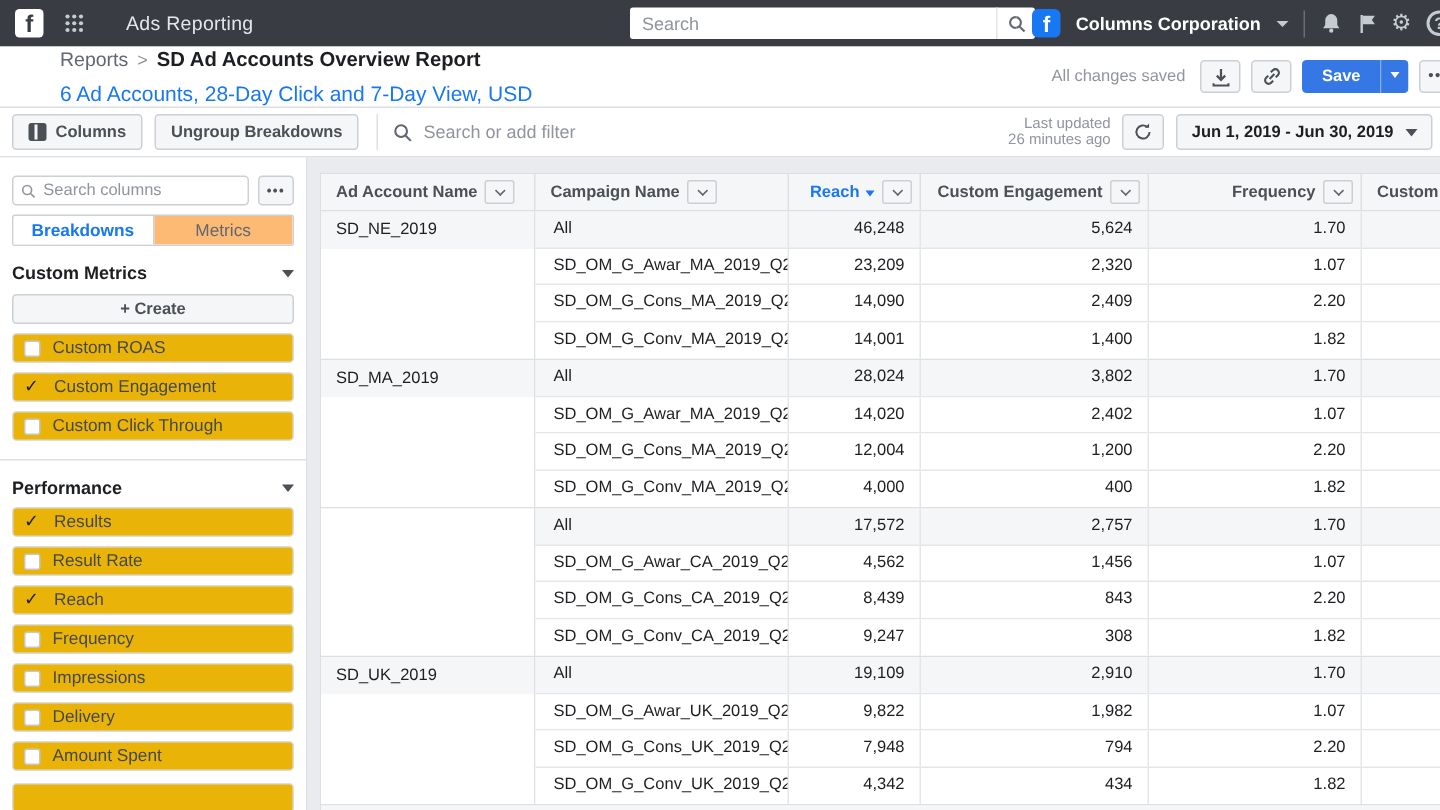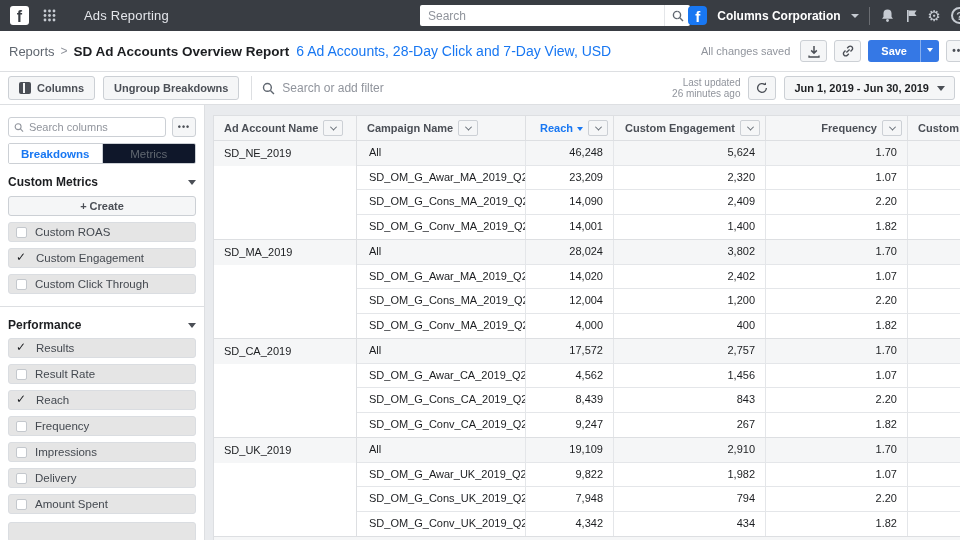--- a/index.html
+++ b/index.html
@@ -21,21 +21,21 @@
   .fb-badge { width:19px; height:19px; background:#1877f2; border-radius:4px; color:#fff; font-weight:bold; font-size:15px; text-align:center; line-height:21px; cursor:pointer; }
   .account-name { color:#fff; font-size:12px; font-weight:bold; cursor:pointer; }
   .tri-down { width:0; height:0; border:4px solid transparent; border-top:4px solid currentColor; display:inline-block; }
   .topbar-right .tri-down { color:#c6cbd2; margin-top:4px; }
   .tb-icon { display:flex; align-items:center; justify-content:center; cursor:pointer; }
   .gear-glyph { color:#c6cbd2; font-size:15px; line-height:15px; }
   .help-circle { width:17px; height:17px; border:2px solid #c6cbd2; border-radius:50%; color:#c6cbd2; font-size:11px; font-weight:bold; text-align:center; line-height:14px; }
 
   
   .page-header { position:absolute; top:31px; left:0; width:960px; height:40px; background:#fff; display:flex; justify-content:space-between; align-items:center; padding:0 0 0 9px; }
-  .ph-left { display:flex; flex-direction:row; gap:7px; }
+  .ph-left { display:flex; flex-direction:column; gap:7px;margin-left:31px; }
   .crumb-row { display:flex; align-items:center; gap:6px; font-size:13px; }
   .crumb-root { color:#606770; cursor:pointer; }
   .crumb-sep { color:#90949c; font-size:12px; }
   .page-title { color:#1c1e21; font-weight:bold; font-size:13.5px; }
   .page-subtitle { color:#1877f2; font-size:14px; cursor:pointer; }
   .ph-right { display:flex; align-items:center; gap:7px; margin-right:-12px; }
   .save-status { color:#90949c; font-size:11px; margin-right:3px; }
   .icon-btn { width:27px; height:22px; background:#f5f6f7; border:1px solid #ccd0d5; border-radius:3px; display:flex; align-items:center; justify-content:center; cursor:pointer; }
   .save-split { display:flex; height:22px; cursor:pointer; }
   .save-main { background:#3578e5; color:#fff; font-size:11px; font-weight:bold; border:none; border-radius:3px 0 0 3px; padding:0 13px; cursor:pointer; }
@@ -58,29 +58,29 @@
   .date-btn .tri-down { color:#4b4f56; border-width:4px; border-top-width:5px; margin-top:4px; }
 
   
   .sidebar { position:absolute; top:105px; left:0; width:205px; height:435px; background:#fff; border-right:1px solid #dddfe2; overflow:hidden; }
   .sb-search-row { margin:12px 8px 0; display:flex; gap:6px; }
   .sb-search { flex:1; height:20px; border:1px solid #ccd0d5; border-radius:3px; display:flex; align-items:center; padding:0 5px; gap:5px; background:#fff; }
   .sb-search input { border:none; outline:none; width:100%; font-size:11px; color:#1c1e21; font-family:inherit; }
   .sb-search input::placeholder { color:#90949c; }
   .sb-more { width:24px; height:20px; background:#f5f6f7; border:1px solid #ccd0d5; border-radius:3px; color:#4b4f56; font-size:9px; font-weight:bold; letter-spacing:1px; text-align:center; cursor:pointer; }
   .sb-tabs { margin:6px 8px 0; display:flex; height:21px; border:1px solid #ccd0d5; border-radius:2px; overflow:hidden; }
-  .sb-tab { flex:1; font-size:11.5px; display:flex; align-items:center; justify-content:center; cursor:pointer; color:#606770; background:#0f172a; }
+  .sb-tab { flex:1; font-size:11.5px; display:flex; align-items:center; justify-content:center; cursor:pointer; color:#606770; background:#fdba74; }
   .sb-tab.active { background:#fff; color:#1877f2; font-weight:bold; border-right:1px solid #ccd0d5; }
   .sb-section { padding:0 8px; }
   .sb-section.divided { border-top:1px solid #dddfe2; margin-top:12px; }
   .sb-sec-header { display:flex; align-items:center; justify-content:space-between; margin-top:11px; cursor:pointer; }
   .sb-sec-title { font-size:12px; font-weight:bold; color:#1c1e21; }
   .sb-sec-header .tri-down { color:#4b4f56; border-width:4px; border-top-width:5px; margin-top:4px; }
   .sb-create { width:100%; height:20px; margin-top:7px; background:#f5f6f7; border:1px solid #ccd0d5; border-radius:3px; font-size:11px; font-weight:bold; color:#4b4f56; cursor:pointer; font-family:inherit; }
-  .sb-item { height:20px; margin-top:6px; background:#e5e5e5; border:1px solid #dadde1; border-radius:3px; display:flex; align-items:center; padding:0 7px; gap:8px; cursor:pointer; }
+  .sb-item { height:20px; margin-top:6px; background:#eab308; border:1px solid #dadde1; border-radius:3px; display:flex; align-items:center; padding:0 7px; gap:8px; cursor:pointer; }
   .sb-cb { width:11px; height:11px; border:1px solid #c4c8cd; border-radius:2px; background:#fff; flex:none; }
   .sb-cb.on { border:none; background:transparent; width:12px; height:14px; font-size:12px; font-weight:bold; color:#1c1e21; line-height:13px; }
   .sb-item-label { font-size:11.5px; color:#444950; white-space:nowrap; }
   .sb-item.partial { margin-top:8px; }
 
   
   .content { position:absolute; top:105px; left:205px; width:755px; height:435px; background:#e9ebee; }
   .rtable { position:absolute; top:10px; left:8px; width:747px; border:1px solid #dddfe2; border-right:none; border-bottom:none; background:#fff; font-size:11px; }
   .thead { display:flex; height:25px; background:#f5f6f7; border-bottom:1px solid #dddfe2; }
   .th { display:flex; align-items:center; border-right:1px solid #dddfe2; padding:0 5px 0 10px; gap:5px; color:#4b4f56; font-weight:bold; overflow:hidden; white-space:nowrap; }
@@ -395,21 +395,20 @@
               <div class="td name" style="width: 169px; flex: 0 0 auto;">SD_OM_G_Conv_MA_2019_Q2</div>
               <div class="td num" style="width: 88px; flex: 0 0 auto;">4,000</div>
               <div class="td num" style="width: 152px; flex: 0 0 auto;">400</div>
               <div class="td num" style="width: 142px; flex: 0 0 auto;">1.82</div>
               <div class="td" style="width: 53px; flex: 0 0 auto;"></div>
             </div>
           </div>
         </div>
         <div class="tgroup">
           <div class="acct-col">
-            <div class="acct-name">SD_CA_2019</div>
             <div class="acct-fill"></div>
           </div>
           <div class="trows">
             <div class="trow first">
               <div class="td name" style="width: 169px; flex: 0 0 auto;">All</div>
               <div class="td num" style="width: 88px; flex: 0 0 auto;">17,572</div>
               <div class="td num" style="width: 152px; flex: 0 0 auto;">2,757</div>
               <div class="td num" style="width: 142px; flex: 0 0 auto;">1.70</div>
               <div class="td" style="width: 53px; flex: 0 0 auto;"></div>
             </div>
@@ -423,21 +422,21 @@
             <div class="trow">
               <div class="td name" style="width: 169px; flex: 0 0 auto;">SD_OM_G_Cons_CA_2019_Q2</div>
               <div class="td num" style="width: 88px; flex: 0 0 auto;">8,439</div>
               <div class="td num" style="width: 152px; flex: 0 0 auto;">843</div>
               <div class="td num" style="width: 142px; flex: 0 0 auto;">2.20</div>
               <div class="td" style="width: 53px; flex: 0 0 auto;"></div>
             </div>
             <div class="trow">
               <div class="td name" style="width: 169px; flex: 0 0 auto;">SD_OM_G_Conv_CA_2019_Q2</div>
               <div class="td num" style="width: 88px; flex: 0 0 auto;">9,247</div>
-              <div class="td num" style="width: 152px; flex: 0 0 auto;">267</div>
+              <div class="td num" style="width: 152px; flex: 0 0 auto;">308</div>
               <div class="td num" style="width: 142px; flex: 0 0 auto;">1.82</div>
               <div class="td" style="width: 53px; flex: 0 0 auto;"></div>
             </div>
           </div>
         </div>
         <div class="tgroup">
           <div class="acct-col">
             <div class="acct-name">SD_UK_2019</div>
             <div class="acct-fill"></div>
           </div>

